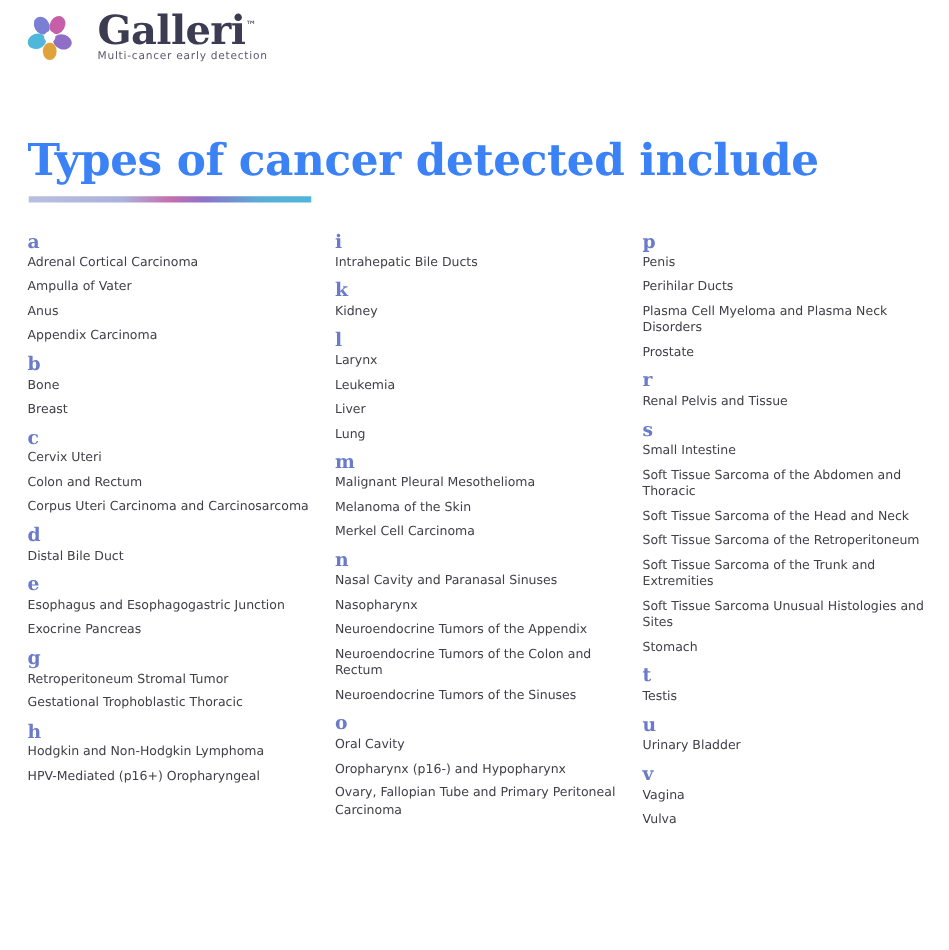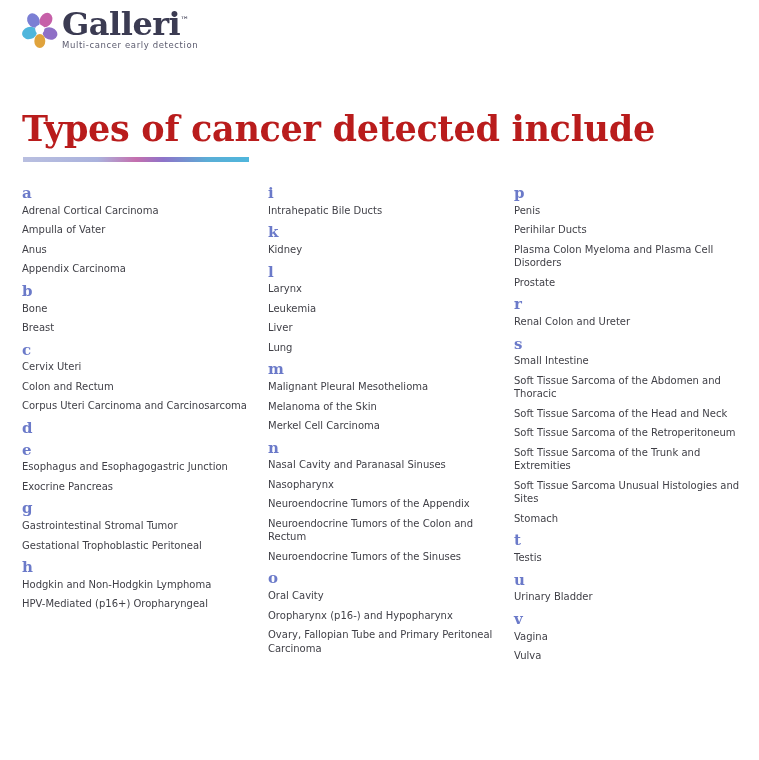--- a/index.html
+++ b/index.html
@@ -25,21 +25,21 @@
     align-items: flex-start;
   }
   .logo-mark {
     position: relative;
     width: 36px;
     height: 38px;
     margin-top: 3px;
   }
   .logo-mark svg { display: block; }
   .logo-text {
-    margin-left: 4px;
+    margin-left: 20px;
     position: relative;
   }
   .logo-word {
     font-family: "DejaVu Serif", serif;
     font-weight: bold;
     font-size: 32px;
     letter-spacing: -0.5px;
     color: #3b3b52;
     line-height: 1.05;
   }
@@ -58,21 +58,21 @@
   }
 
   
   .page-title {
     position: absolute;
     left: 22px;
     top: 85px;
     font-family: "DejaVu Serif", serif;
     font-weight: bold;
     font-size: 35px;
-    color: #b91c1c;
+    color: #3b82f6;
     letter-spacing: -0.3px;
   }
 
   
   .rule {
     position: absolute;
     left: 23px;
     top: 157px;
     width: 226px;
     height: 5px;
@@ -154,30 +154,31 @@
       <div class="item">Breast</div>
     </div>
     <div class="group">
       <div class="group-letter">c</div>
       <div class="item">Cervix Uteri</div>
       <div class="item">Colon and Rectum</div>
       <div class="item">Corpus Uteri Carcinoma and Carcinosarcoma</div>
     </div>
     <div class="group">
       <div class="group-letter">d</div>
+      <div class="item">Distal Bile Duct</div>
     </div>
     <div class="group">
       <div class="group-letter">e</div>
       <div class="item">Esophagus and Esophagogastric Junction</div>
       <div class="item">Exocrine Pancreas</div>
     </div>
     <div class="group">
       <div class="group-letter">g</div>
-      <div class="item">Gastrointestinal Stromal Tumor</div>
-      <div class="item">Gestational Trophoblastic Peritoneal</div>
+      <div class="item">Retroperitoneum Stromal Tumor</div>
+      <div class="item">Gestational Trophoblastic Thoracic</div>
     </div>
     <div class="group">
       <div class="group-letter">h</div>
       <div class="item">Hodgkin and Non-Hodgkin Lymphoma</div>
       <div class="item">HPV-Mediated (p16+) Oropharyngeal</div>
     </div>
   </div>
 
   <div class="col c2">
     <div class="group">
@@ -215,26 +216,26 @@
       <div class="item">Oropharynx (p16-) and Hypopharynx</div>
       <div class="item">Ovary, Fallopian Tube and Primary Peritoneal Carcinoma</div>
     </div>
   </div>
 
   <div class="col c3">
     <div class="group">
       <div class="group-letter">p</div>
       <div class="item">Penis</div>
       <div class="item">Perihilar Ducts</div>
-      <div class="item">Plasma Colon Myeloma and Plasma Cell Disorders</div>
+      <div class="item">Plasma Cell Myeloma and Plasma Neck Disorders</div>
       <div class="item">Prostate</div>
     </div>
     <div class="group">
       <div class="group-letter">r</div>
-      <div class="item">Renal Colon and Ureter</div>
+      <div class="item">Renal Pelvis and Tissue</div>
     </div>
     <div class="group">
       <div class="group-letter">s</div>
       <div class="item">Small Intestine</div>
       <div class="item">Soft Tissue Sarcoma of the Abdomen and Thoracic</div>
       <div class="item">Soft Tissue Sarcoma of the Head and Neck</div>
       <div class="item">Soft Tissue Sarcoma of the Retroperitoneum</div>
       <div class="item">Soft Tissue Sarcoma of the Trunk and Extremities</div>
       <div class="item">Soft Tissue Sarcoma Unusual Histologies and Sites</div>
       <div class="item">Stomach</div>

